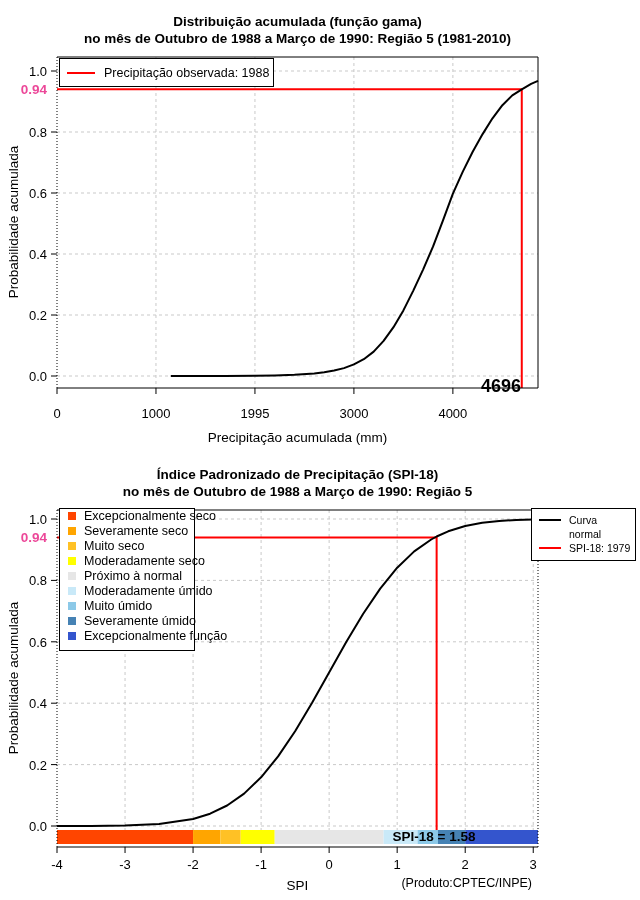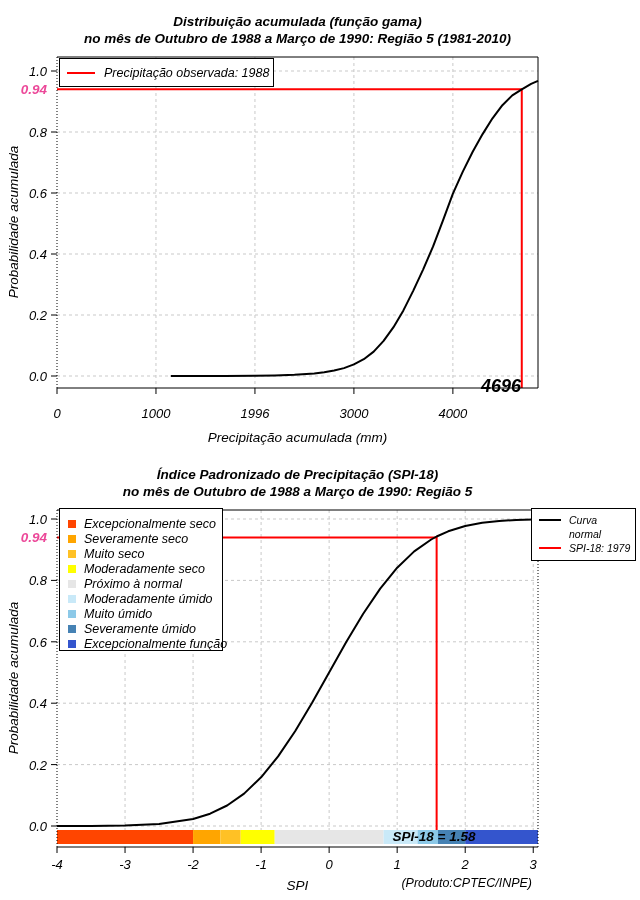--- a/index.html
+++ b/index.html
@@ -1,17 +1,17 @@
 <!DOCTYPE html>
 <html><head>
 <meta charset="utf-8">
 <style>
   html,body{margin:0;padding:0;background:#fff;}
   .page{position:relative;width:640px;height:900px;background:#ffffff;
-        font-family:"Liberation Sans",sans-serif;color:#000;overflow:hidden;font-style:italic;}
+        font-family:"Liberation Sans",sans-serif;color:#000;overflow:hidden;}
   svg{position:absolute;left:0;z-index:1;}
   #svg1{top:0;} #svg2{top:450px;}
   .grid{stroke:#c9c9c9;stroke-width:1;stroke-dasharray:3 3;}
   .bord{stroke:#000;stroke-width:1;}
   .bordDot{stroke:#000;stroke-width:1;stroke-dasharray:1 2;}
   .title{position:absolute;left:0;width:595px;text-align:center;
          font-weight:bold;font-size:13.5px;line-height:17px;z-index:3;}
   .tick-x{position:absolute;width:50px;text-align:center;font-size:13px;z-index:3;}
   .tick-y{position:absolute;left:7px;width:40px;text-align:right;font-size:13px;z-index:3;}
   .axlab-x{position:absolute;left:0;width:595px;text-align:center;font-size:13.5px;z-index:3;}
@@ -20,21 +20,21 @@
   .ref-y{position:absolute;left:7px;width:40px;text-align:right;font-size:13.5px;
          font-weight:bold;color:#ec4899;z-index:3;}
   .ann-x{position:absolute;font-weight:bold;font-size:18px;width:60px;
          text-align:right;z-index:3;}
   .legend-box{position:absolute;background:#fff;border:1px solid #000;z-index:5;box-sizing:border-box;}
   .lg1{left:59px;top:58px;width:215px;height:29px;}
   .lg1 .lg-row{height:27px;}
   .lg-row{display:flex;align-items:center;}
   .sw-line{width:28px;height:2px;margin-left:7px;margin-right:9px;flex:none;}
   .lg1 .lg-label{font-size:12.5px;}
-  .lgcat{left:59px;top:508px;width:164px;height:143px;padding-top:8px;}
+  .lgcat{left:59px;top:508px;width:136px;height:143px;padding-top:0;}
   .cat-row{display:flex;align-items:center;height:14.9px;}
   .cat-sq{width:8px;height:8px;margin-left:8px;margin-right:8px;flex:none;}
   .cat-label{font-size:12.5px;white-space:nowrap;}
   .lgr{left:531px;top:508px;width:105px;height:53px;padding-top:4px;font-size:10.5px;}
   .lgr .lg-row{height:14px;}
   .lgr .sw-line{width:22px;margin-left:7px;margin-right:8px;}
   .lgr .indent{margin-left:37px;}
   .bar-label{position:absolute;left:370px;top:829px;width:128px;text-align:center;
              font-size:13.5px;font-weight:bold;z-index:4;}
   .note{position:absolute;left:332px;top:876px;width:200px;text-align:right;
@@ -194,21 +194,21 @@
       <span class="indent">normal</span>
     </div>
     <div class="lg-row">
       <span class="sw-line" style="background:#ff0000"></span>
       <span>SPI-18: 1979</span>
     </div>
   </div>
 
 <div class="tick-x" style="left: 32px; top: 406px;">0</div>
     <div class="tick-x" style="left: 130.971px; top: 406px;">1000</div>
-    <div class="tick-x" style="left: 229.942px; top: 406px;">1996</div>
+    <div class="tick-x" style="left: 229.942px; top: 406px;">1995</div>
     <div class="tick-x" style="left: 328.914px; top: 406px;">3000</div>
     <div class="tick-x" style="left: 427.885px; top: 406px;">4000</div>
     <div class="tick-y" style="top: 369px;">0.0</div>
     <div class="tick-y" style="top: 308px;">0.2</div>
     <div class="tick-y" style="top: 247px;">0.4</div>
     <div class="tick-y" style="top: 186px;">0.6</div>
     <div class="tick-y" style="top: 125px;">0.8</div>
     <div class="tick-y" style="top: 64px;">1.0</div>
     <div class="tick-x" style="left: 32px; top: 857px;">-4</div>
     <div class="tick-x" style="left: 100.034px; top: 857px;">-3</div>

